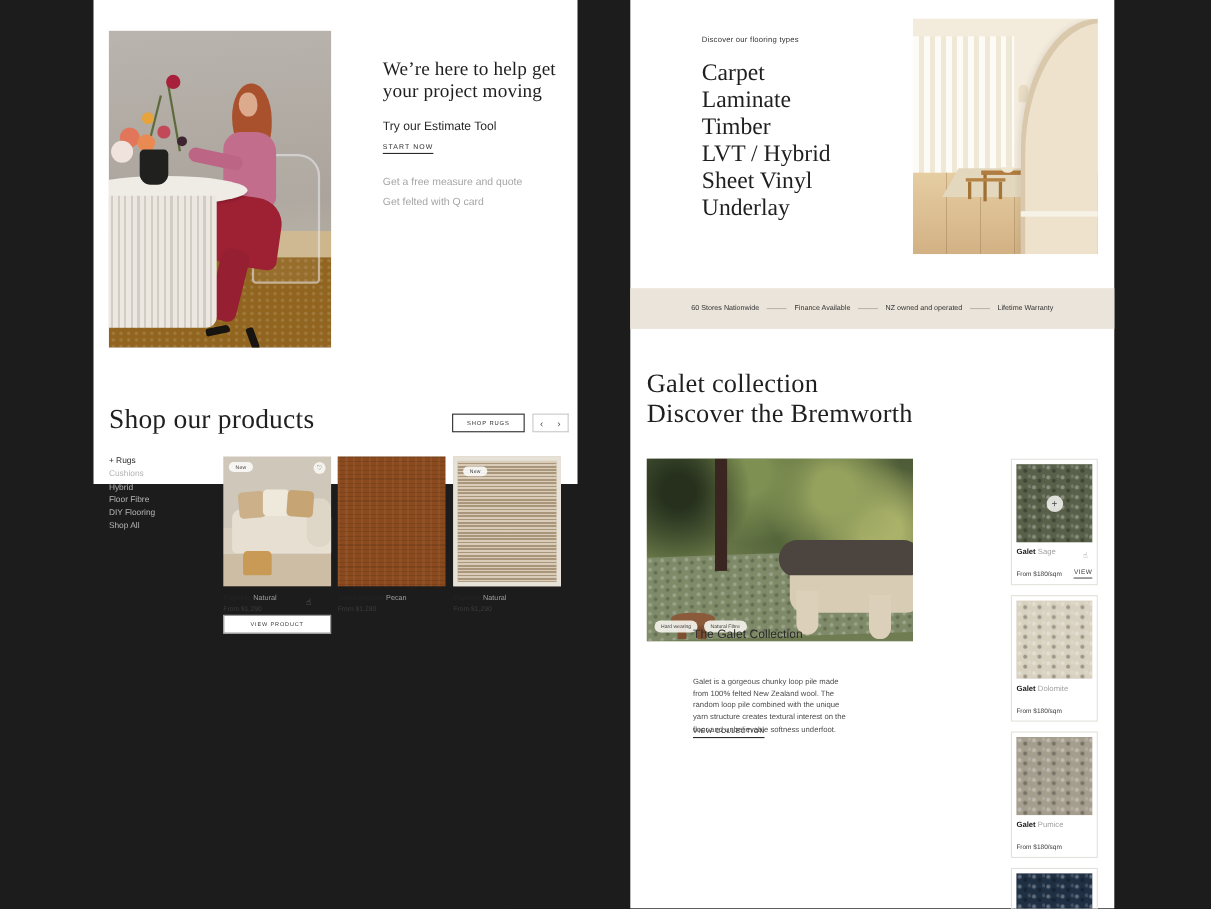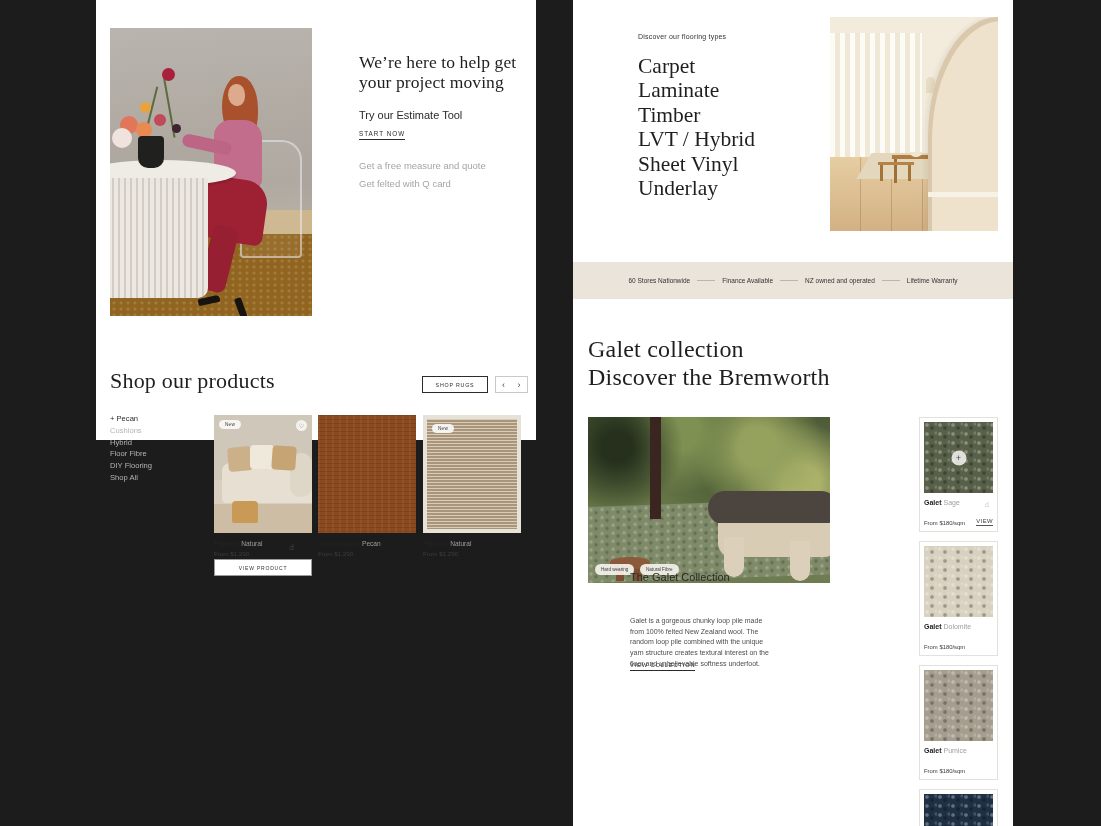--- a/index.html
+++ b/index.html
@@ -1,20 +1,20 @@
 <!DOCTYPE html>
 <html><head>
 <meta charset="utf-8">
 <style>
   * { margin:0; padding:0; box-sizing:border-box; }
   html,body { width:1101px; height:826px; background:#1c1c1c; overflow:hidden;
               font-family:"Liberation Sans","DejaVu Sans",sans-serif; }
   .page { position:relative; width:1101px; height:826px; background:#1c1c1c; }
   .panel { position:absolute; top:0; background:#ffffff; }
-  .panel.left  { left:96px;  width:440px; height:440px; }
+  .panel.left  { left:85px;  width:440px; height:440px; }
   .panel.right { left:573px; width:440px; height:826px; }
   .abs { position:absolute; }
   .serif { font-family:"Liberation Serif","DejaVu Serif",serif; font-weight:400; color:#1f1f1f; }
 
   
   .hero-photo { left:14px; top:28px; width:202px; height:288px; overflow:hidden;
     background:linear-gradient(175deg,#b9b4ae 0%,#aba49c 55%,#b3aca2 70%); }
   .hp-wood  { position:absolute; left:0; bottom:80px; width:100%; height:26px; background:#cdb astripe; background:#cdb58c; }
   .hp-rug   { position:absolute; left:0; bottom:0; width:100%; height:82px;
     background:#91651f;
@@ -48,21 +48,21 @@
   .hero-heading { font-size:17.5px; line-height:1.17; letter-spacing:.1px; }
   .tool-title { margin-top:16px; font-size:11px; color:#2a2a2a; }
   .tool-body { margin-top:9px; font-size:7.2px; line-height:1.55; color:#4c4c4c; width:152px; }
   .start-now { display:inline-block; margin-top:9px; font-size:6.3px; letter-spacing:1px; color:#2a2a2a;
     border-bottom:.8px solid #2a2a2a; padding-bottom:2px; cursor:pointer; }
   .hero-link { font-size:9.5px; color:#a5a5a5; cursor:pointer; }
   .hero-link.l1 { margin-top:20px; }
   .hero-link.l2 { margin-top:7px; }
 
   
-  .shop-title { left:14px; top:368px; font-size:22px; letter-spacing:.2px; }
+  .shop-title { left:14px; top:368px; font-size:25px; letter-spacing:.2px; }
   .shop-rugs-btn { left:326px; top:376px; width:66px; height:17px; border:1px solid #2c2c2c;
     font-size:5.3px; letter-spacing:.8px; color:#2c2c2c; display:flex; align-items:center; justify-content:center;
     background:#fff; cursor:pointer; }
   .carousel-btn { top:376px; width:17px; height:17px; border:1px solid #c9c9c9; background:#fff;
     display:flex; align-items:center; justify-content:center; font-size:9px; color:#444; cursor:pointer; }
   .carousel-btn.prev { left:399px; }
   .carousel-btn.next { left:415px; border-left:none; }
 
   .cat-list { left:14px; top:413px; font-size:7.6px; line-height:11.8px; }
   .cat-item { color:#b4b4b4; cursor:pointer; }
@@ -214,21 +214,21 @@
     <h2 class="abs serif shop-title">Shop our products</h2>
     <button class="abs shop-rugs-btn">SHOP RUGS</button>
     <button class="abs carousel-btn prev">
         <span>‹</span>
       </button>
     <button class="abs carousel-btn next">
         <span>›</span>
       </button>
 
     <div class="abs cat-list">
-      <div class="cat-item active">+ Pecan</div>
+      <div class="cat-item active">+ Rugs</div>
       <div class="cat-item">Cushions</div>
       <div class="cat-item">Hybrid</div>
       <div class="cat-item">Floor Fibre</div>
       <div class="cat-item">DIY Flooring</div>
       <div class="cat-item">Shop All</div>
     </div>
 
     <div class="abs product p1">
       <div class="prod-img art-sofa">
         <div class="sofa-base"></div>

